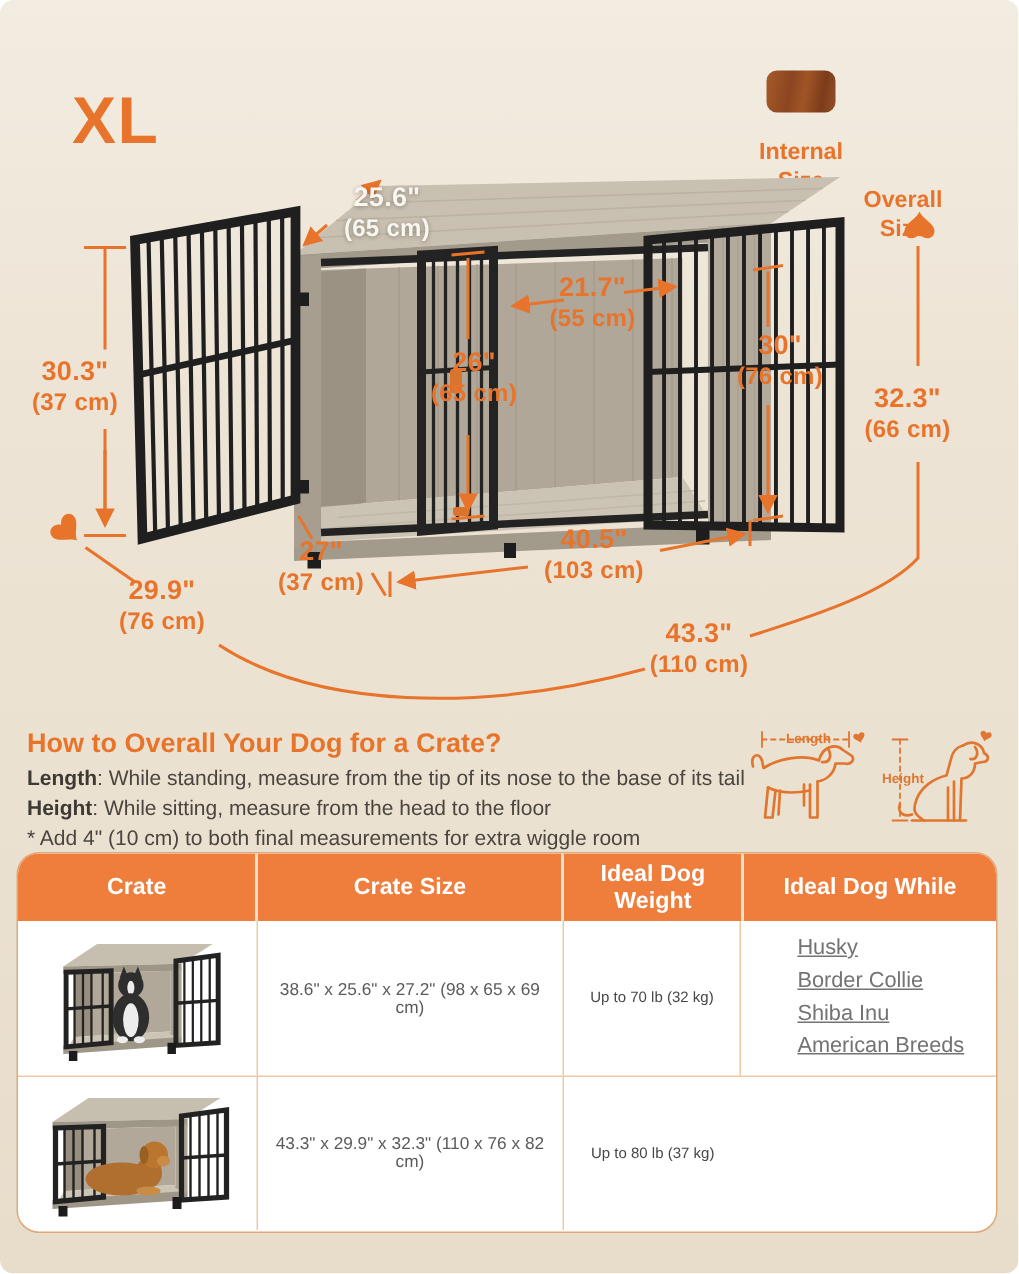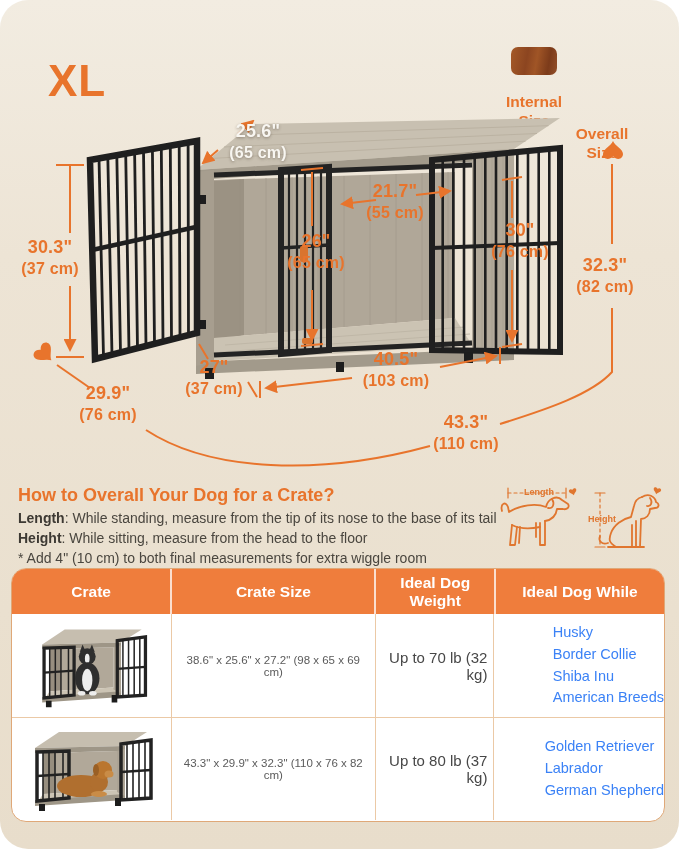--- a/index.html
+++ b/index.html
@@ -1,17 +1,17 @@
 <!DOCTYPE html>
 <html><head>
 <meta charset="utf-8">
 <style>
   html,body{margin:0;padding:0;background:#fff;}
   body{width:679px;height:849px;font-family:"Liberation Sans","DejaVu Sans",sans-serif;}
-  .canvas{position:relative;width:679px;height:849px;border-radius:28px;overflow:hidden;
+  .canvas{position:relative;width:679px;height:849px;border-radius:9px;overflow:hidden;
     background:linear-gradient(180deg,#F2ECE1 0%,#EDE4D5 30%,#EAE0CF 72%,#E8DDCB 100%);}
   .abs{position:absolute;}
   
   .xl{left:48px;top:56px;font-size:44px;font-weight:800;color:#E8742C;letter-spacing:1px;}
   
   .swatch{width:46px;height:28px;border-radius:7px;}
   .swatch.internal{left:511px;top:47px;background:linear-gradient(100deg,#A55A28 0%,#8C4520 35%,#A05526 55%,#7C3B1A 80%,#94502a 100%);}
   .swatch.overall{left:572px;top:47px;background:linear-gradient(100deg,#A29B8B 0%,#8F8878 40%,#9D968​5 60%,#878070 85%,#9a9383 100%);}
   .legend-label{width:76px;text-align:center;font-size:15.5px;font-weight:700;color:#E8742C;line-height:1.25;}
   .legend-label.internal{left:496px;top:92px;}
@@ -42,22 +42,22 @@
   .table{left:11px;top:568px;width:652px;height:252px;background:#fff;border:1px solid #DFA878;border-radius:15px;overflow:hidden;}
   .thead{display:flex;height:45px;background:#EF7D3C;}
   .th{display:flex;align-items:center;justify-content:center;color:#fff;font-weight:700;font-size:15.5px;text-align:center;line-height:1.15;border-right:2px solid rgba(255,255,255,.75);}
   .th:last-child{border-right:none;}
   .trow{display:flex;height:103px;}
   .trow.r2{border-top:1px solid #EBC9A6;height:102px;}
   .td{display:flex;align-items:center;justify-content:center;border-right:1px solid #EBC9A6;box-sizing:border-box;}
   .td:last-child{border-right:none;}
   .c1{width:24.5%;} .c2{width:31.3%;} .c3{width:18.2%;} .c4{width:26%;}
   .td.size{font-size:11.5px;color:#5B5B5B;text-align:center;padding:0 6px;}
-  .td.weight{font-size:15px;color:#474747;text-align:right;padding:0 6px;}
-  .td.breeds{font-size:14.5px;color:#3b82f6;justify-content:flex-end;padding-left:16px;}
+  .td.weight{font-size:10px;color:#474747;text-align:center;padding:0 6px;}
+  .td.breeds{font-size:14.5px;color:#737373;justify-content:center;padding-left:16px;text-decoration:underline;}
   .breeds-list div{line-height:1.5;}
   svg{display:block;}
 </style>
 </head>
 <body>
 
 <div class="canvas">
 
   <div class="abs xl">XL</div>
 
@@ -193,21 +193,21 @@
   <div class="dim d-depth">
     <span class="in">29.9"</span>
       <span class="cm">(76 cm)</span>
     </div>
   <div class="dim d-width">
     <span class="in">43.3"</span>
       <span class="cm">(110 cm)</span>
     </div>
   <div class="dim d-height">
     <span class="in">32.3"</span>
-      <span class="cm">(82 cm)</span>
+      <span class="cm">(66 cm)</span>
     </div>
 
   <div class="abs guide-title">How to Overall Your Dog for a Crate?</div>
   <div class="abs guide-line g1">
     <b>Length</b><span>:  While standing, measure from the tip of its nose to the base of its tail</span></div>
   <div class="abs guide-line g2">
     <b>Height</b><span>: While sitting, measure from the head to the floor</span></div>
   <div class="abs guide-line g3">* Add 4" (10 cm) to both final measurements for extra wiggle room</div>
 
   <svg class="abs" style="left:492px;top:481px" width="180" height="78" viewBox="0 0 180 78">
@@ -314,23 +314,16 @@
             <ellipse cx="74" cy="58" rx="9" ry="10" fill="#B06F2F"></ellipse>
             <circle cx="78" cy="46" r="9" fill="#BA762F"></circle>
             <ellipse cx="71" cy="46" rx="3" ry="6" fill="#9A5F24"></ellipse>
             <ellipse cx="84" cy="50" rx="4.5" ry="3.5" fill="#C98C47"></ellipse>
             <ellipse cx="74" cy="70" rx="8" ry="3" fill="#C98C47"></ellipse>
           </g>
         </svg>
       </div>
       <div class="td c2 size">43.3" x 29.9" x 32.3" (110 x 76 x 82 cm)</div>
       <div class="td c3 weight">Up to 80 lb (37 kg)</div>
-      <div class="td c4 breeds">
-        <div class="breeds-list">
-          <div>Golden Retriever</div>
-          <div>Labrador</div>
-          <div>German Shepherd</div>
-        </div>
-      </div>
     </div>
   </div>
 
 </div>
 
 </body></html>

